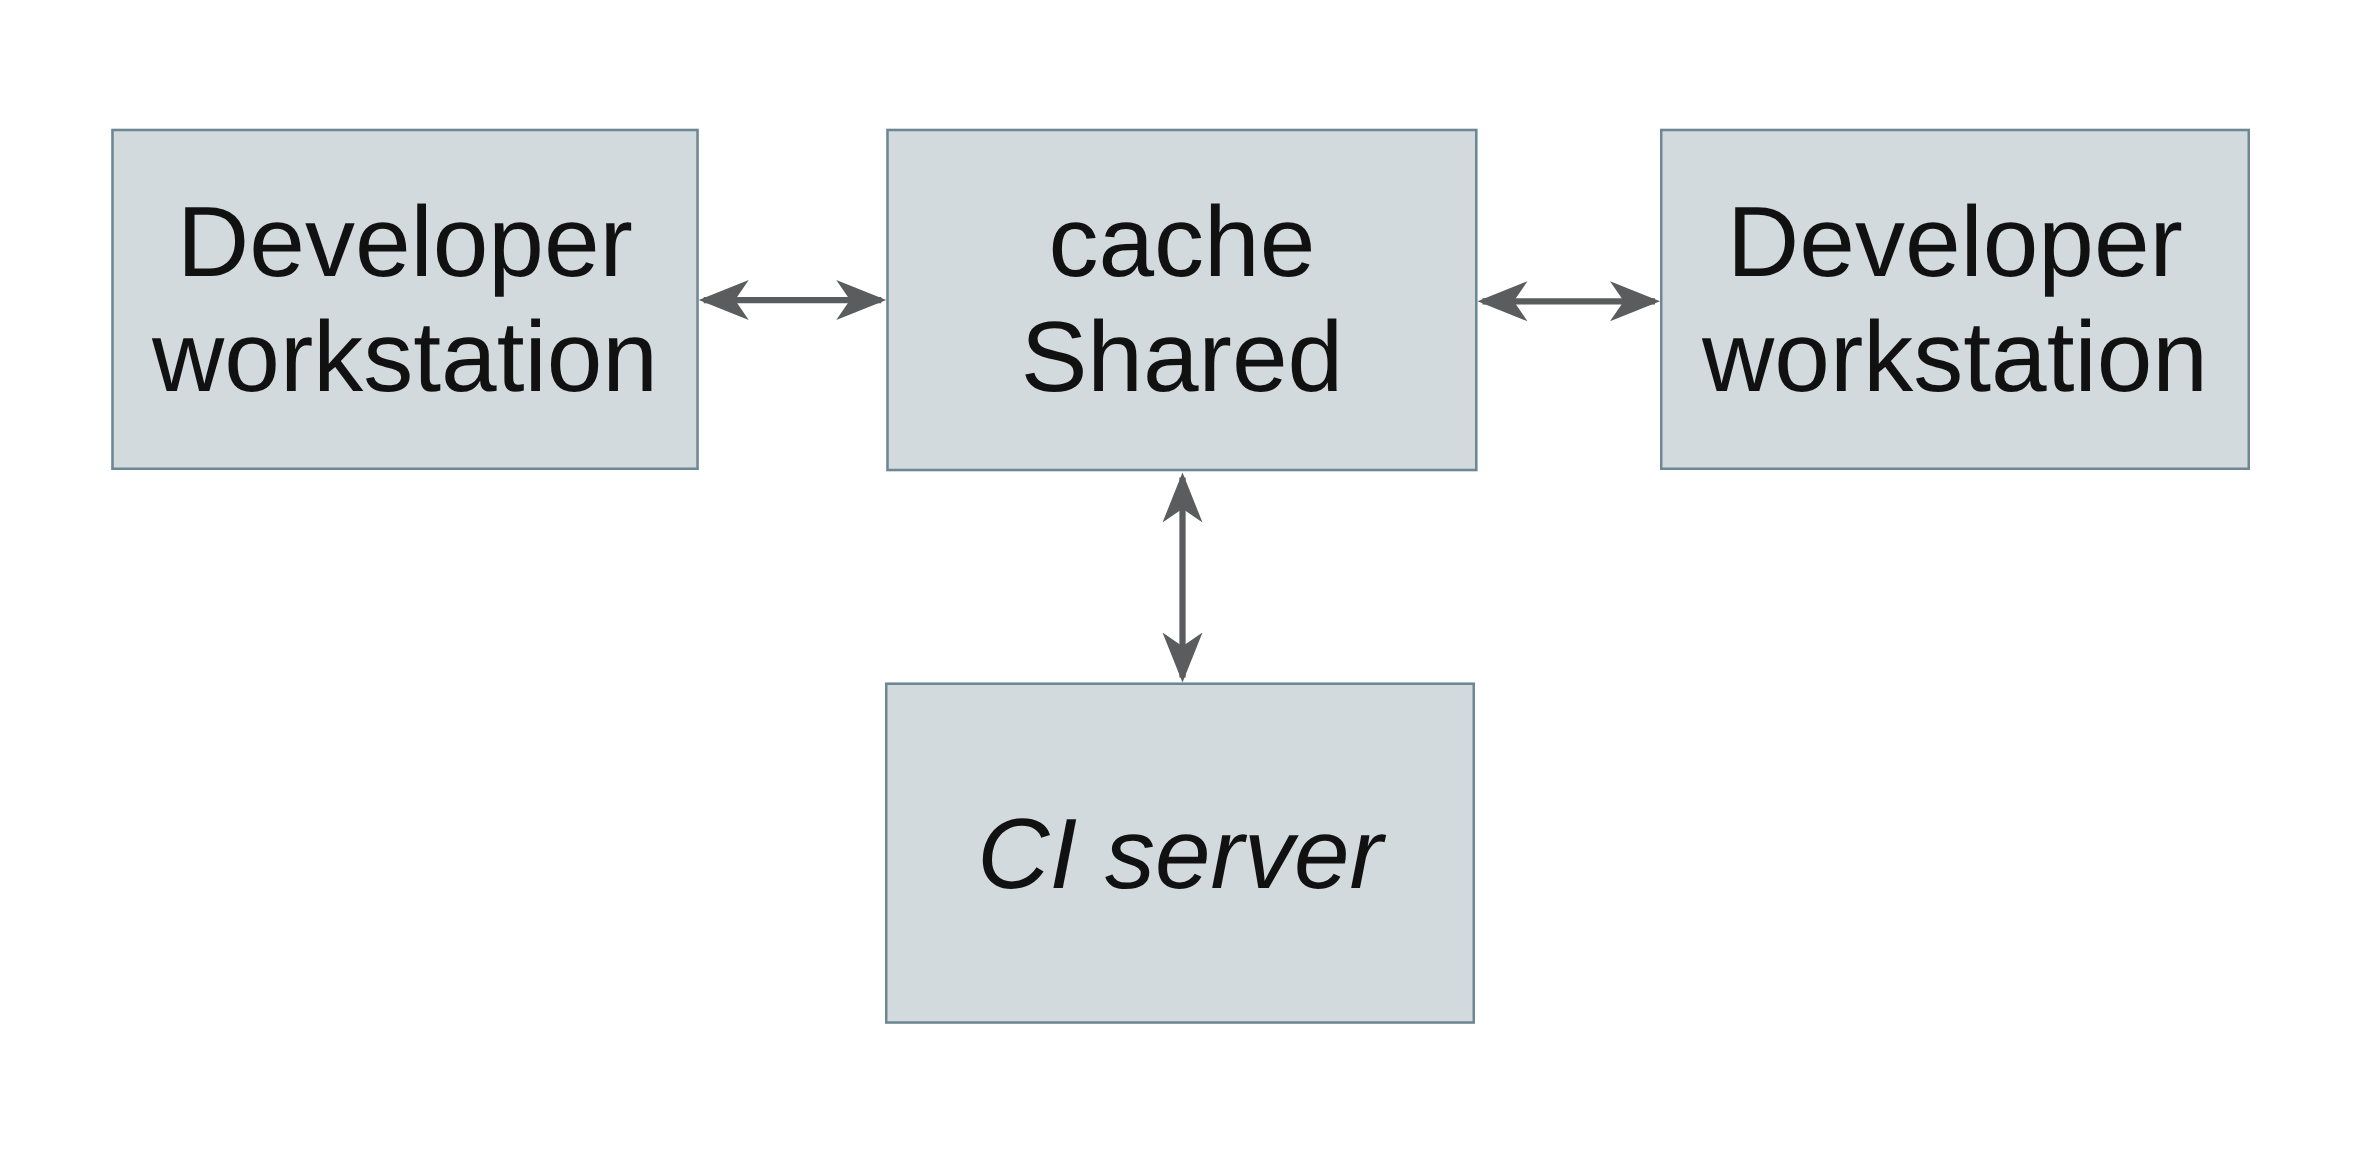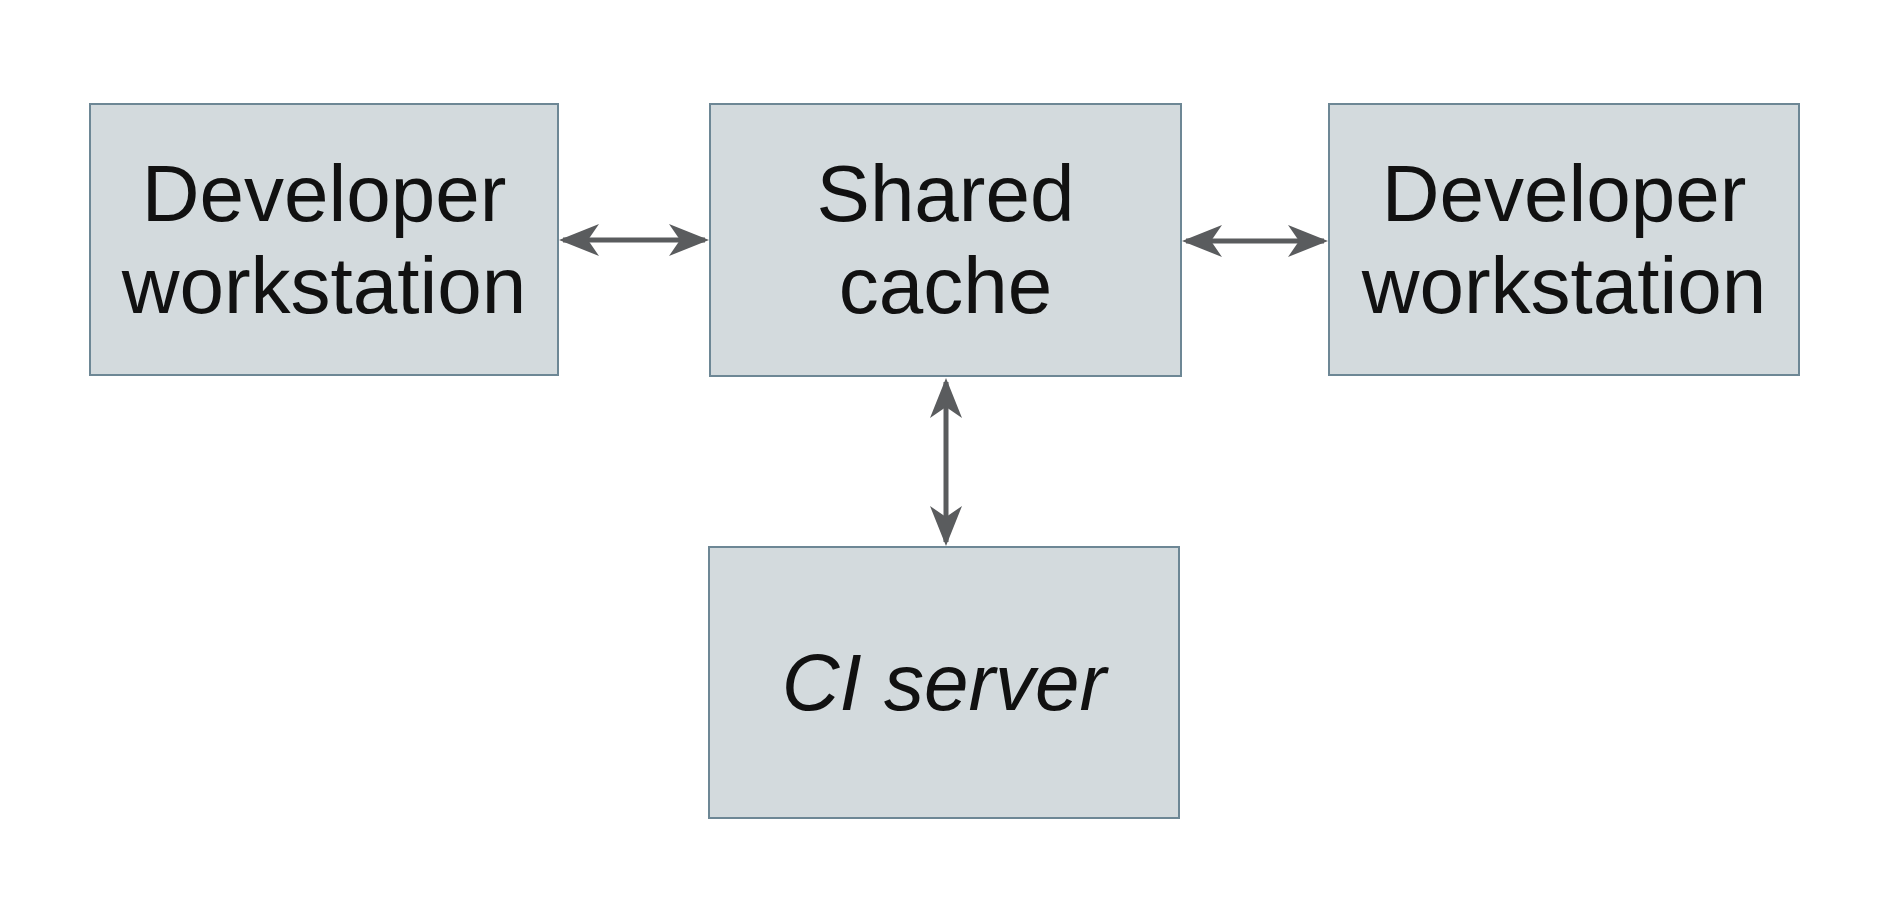--- a/index.html
+++ b/index.html
@@ -67,22 +67,22 @@
     <line x1="1186" y1="241" x2="1324" y2="241" marker-start="url(#arrowhead)" marker-end="url(#arrowhead)"></line>
     <line x1="946" y1="382" x2="946" y2="542" marker-start="url(#arrowhead)" marker-end="url(#arrowhead)"></line>
   </svg>
 
   <div class="node node-dev-left">
     <div class="line">Developer</div>
     <div class="line">workstation</div>
   </div>
 
   <div class="node node-cache">
+    <div class="line">cache</div>
     <div class="line">Shared</div>
-    <div class="line">cache</div>
   </div>
 
   <div class="node node-dev-right">
     <div class="line">Developer</div>
     <div class="line">workstation</div>
   </div>
 
   <div class="node node-ci">
     <div class="line">CI server</div>
   </div>

